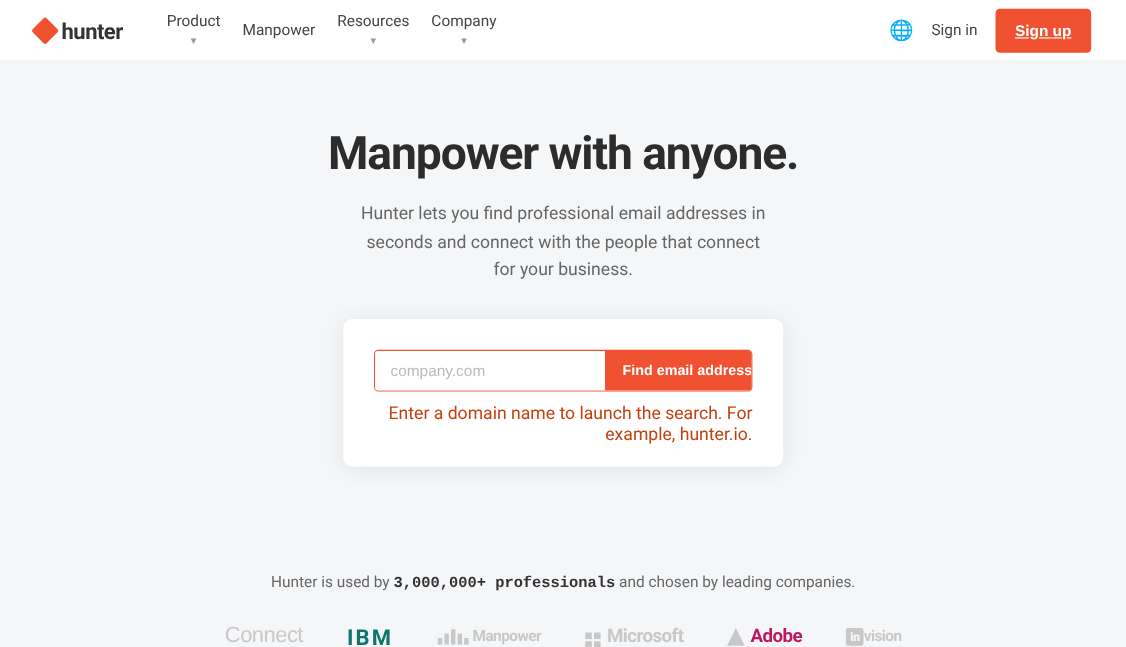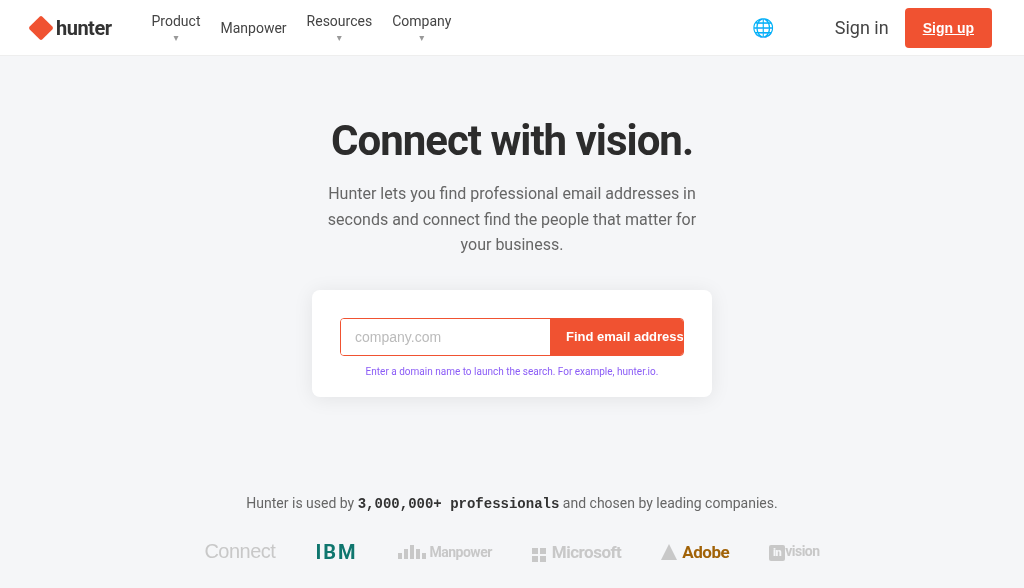--- a/index.html
+++ b/index.html
@@ -25,21 +25,21 @@
     }
     .logo-text { font-size: 20px; font-weight: 700; color: #333; letter-spacing: -0.5px; }
     .nav-links { display: flex; align-items: center; gap: 20px; }
     .nav-link {
       font-size: 14px; color: #444; text-decoration: none; cursor: pointer;
       display: flex; align-items: center; gap: 3px; flex-direction: column;
     }
     .chevron { font-size: 10px; color: #999; }
     .navbar-right { display: flex; align-items: center; gap: 16px; }
     .globe-icon { font-size: 18px; color: #666; cursor: pointer; }
-    .signin-link { font-size: 18px; color: #444; text-decoration: none; cursor: pointer; margin-left: 44px; }
+    .signin-link { font-size: 14px; color: #444; text-decoration: none; cursor: pointer; }
     .signup-btn {
       background: #f05231;
       color: #fff;
       border: none;
       border-radius: 4px;
       padding: 12px 18px;
       font-size: 14px;
       font-weight: 600;
       cursor: pointer;
       text-decoration: underline;
@@ -96,23 +96,23 @@
       background: #f05231;
       color: #fff;
       border: none;
       padding: 10px 16px;
       font-size: 13px;
       font-weight: 600;
       cursor: pointer;
       white-space: nowrap;
     }
     .search-hint {
-      font-size: 10px;
-      color: #8b5cf6;
-      text-align: center;
+      font-size: 16px;
+      color: #c2410c;
+      text-align: right;
     }
 
     
     .social-proof {
       background: #f5f6f8;
       padding: 48px 20px 36px;
       text-align: center;
     }
     .social-text {
       font-size: 14px;
@@ -134,21 +134,21 @@
       letter-spacing: -0.5px;
     }
     .company-google { font-family: Arial, sans-serif; font-size: 20px; font-weight: 400; color: #c8c8c8; }
     .company-ibm { font-size: 20px; font-weight: 700; color: #0f766e; letter-spacing: 2px; }
     .company-manpower { font-size: 14px; color: #c8c8c8; display: flex; align-items: center; gap: 4px; }
     .manpower-bars { display: flex; gap: 2px; align-items: flex-end; }
     .bar { background: #c8c8c8; width: 4px; }
     .company-microsoft { font-size: 17px; color: #c8c8c8; display: flex; align-items: flex-end; gap: 6px; }
     .ms-grid { display: grid; grid-template-columns: 1fr 1fr; gap: 2px; width: 14px; height: 14px; }
     .ms-cell { background: #c8c8c8; }
-    .company-adobe { font-size: 17px; color: #a16207; display: flex; align-items: center; gap: 5px; }
+    .company-adobe { font-size: 17px; color: #be185d; display: flex; align-items: center; gap: 5px; }
     .adobe-a {
       width: 0; height: 0;
       border-left: 8px solid transparent;
       border-right: 8px solid transparent;
       border-bottom: 16px solid #c8c8c8;
       display: inline-block;
     }
     .company-invision { font-size: 14px; color: #c8c8c8; font-weight: 700; }
     .inv-box {
       display: inline-flex; align-items: center; justify-content: center;
@@ -188,22 +188,22 @@
     </div>
   </div>
   <div class="navbar-right">
     <span class="globe-icon">🌐</span>
     <a class="signin-link">Sign in</a>
     <button class="signup-btn">Sign up</button>
   </div>
 </nav>
 
 <section class="hero">
-  <h1 class="hero-title">Connect with vision.</h1>
-  <p class="hero-subtitle">Hunter lets you find professional email addresses in seconds and connect find the people that matter for your business.</p>
+  <h1 class="hero-title">Manpower with anyone.</h1>
+  <p class="hero-subtitle">Hunter lets you find professional email addresses in seconds and connect with the people that connect for your business.</p>
 
   <div class="search-card">
     <div class="search-row">
       <input class="search-input" type="text" placeholder="company.com" style="">
       <button class="search-btn">Find email addresses</button>
     </div>
     <p class="search-hint">Enter a domain name to launch the search. For example, hunter.io.</p>
   </div>
 </section>
 

